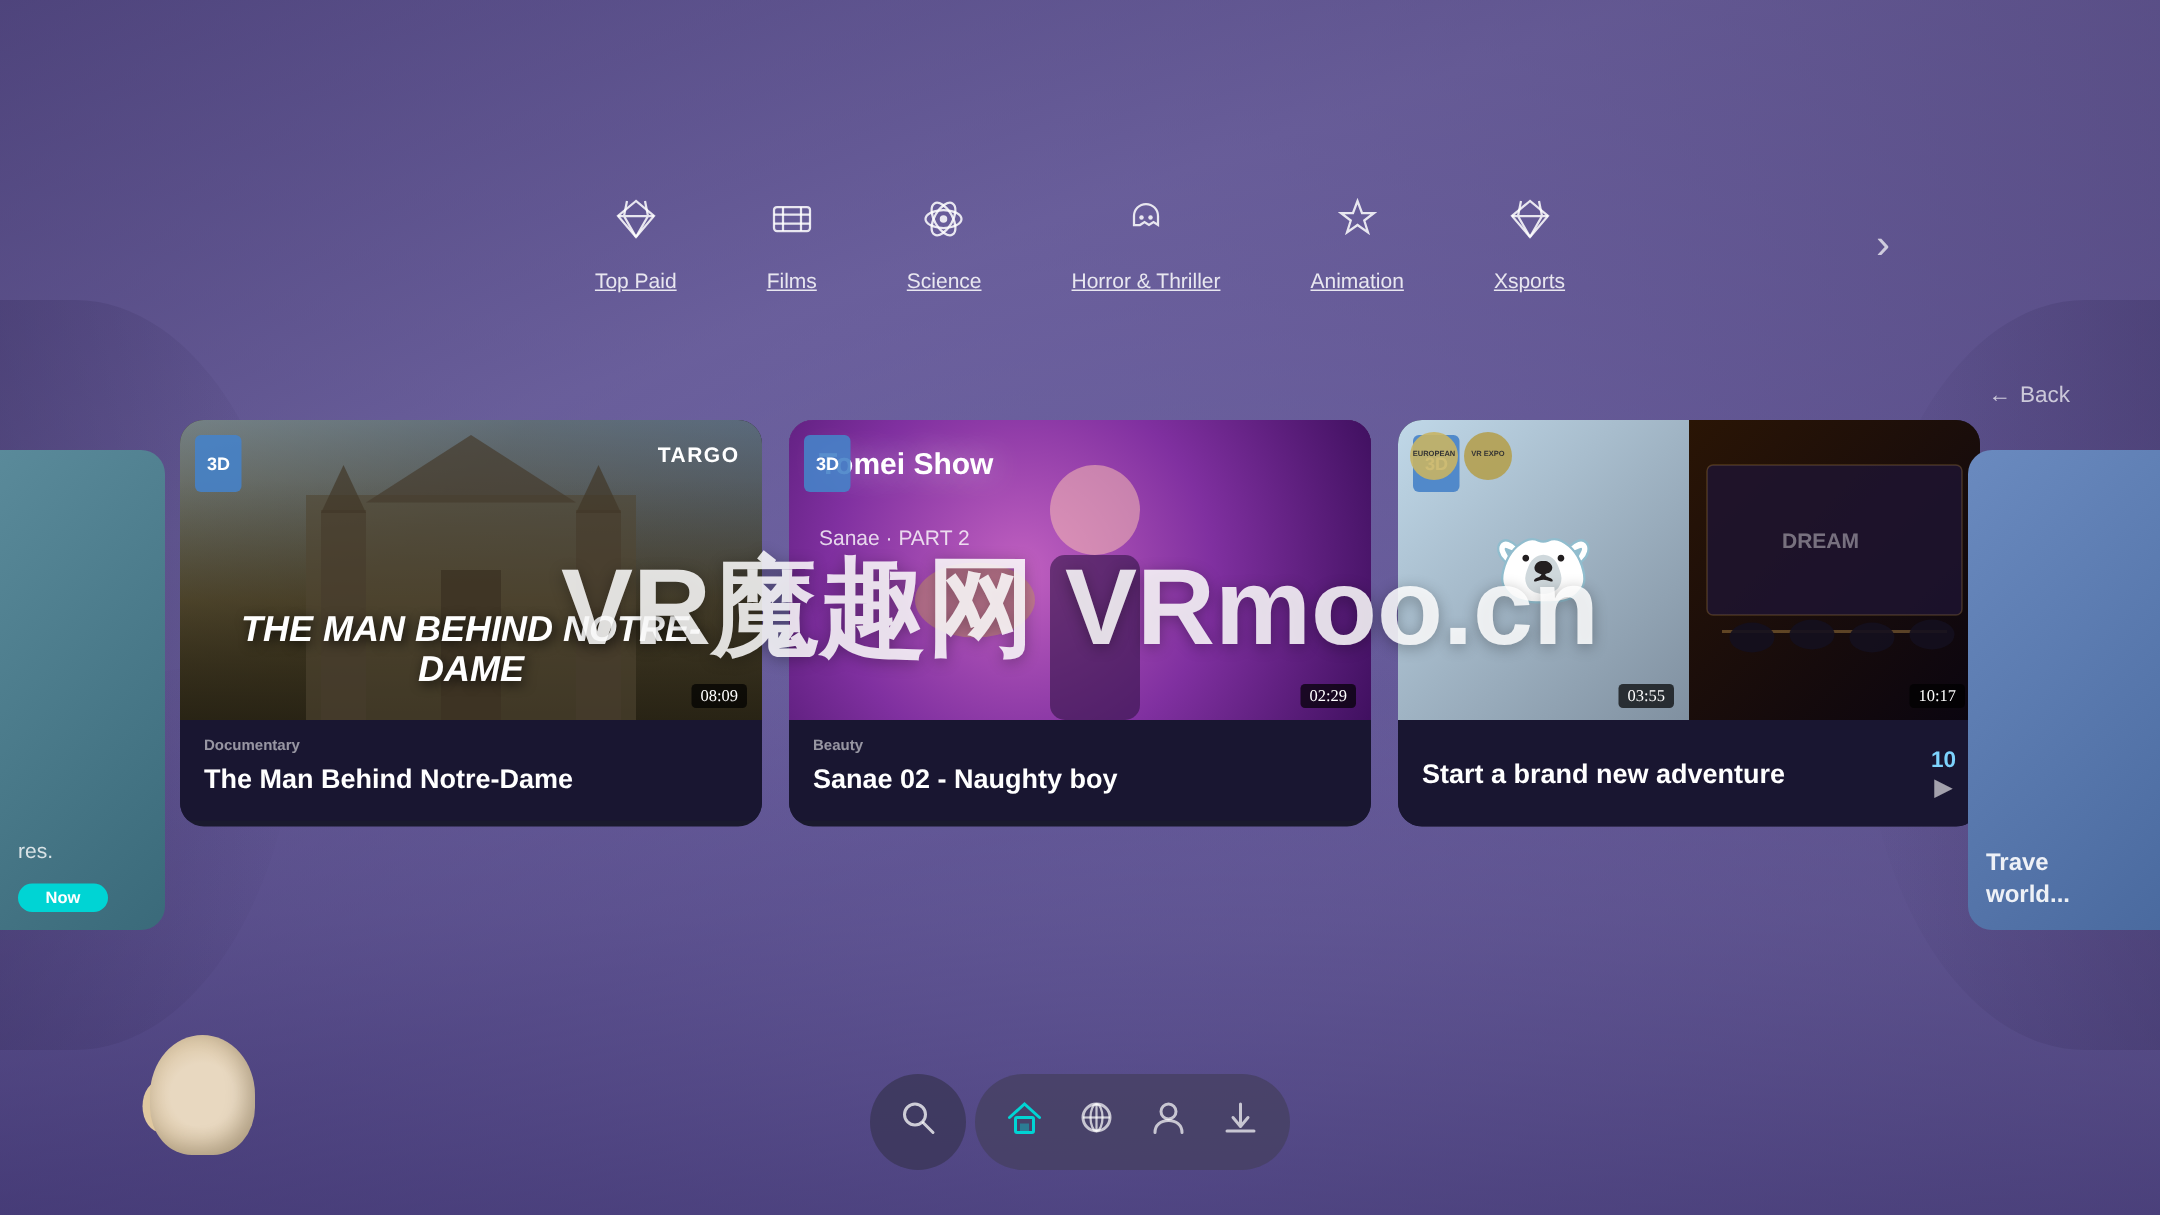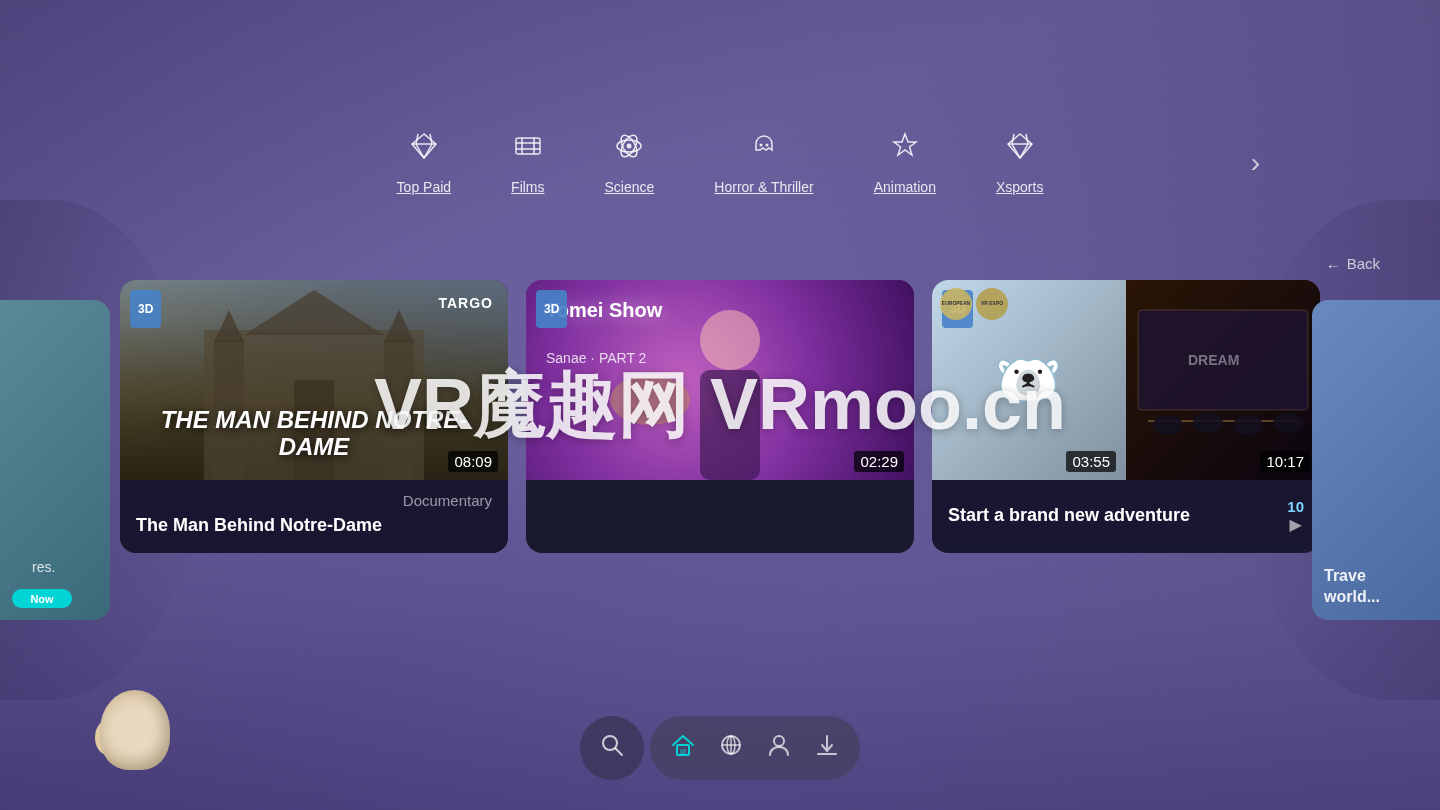--- a/index.html
+++ b/index.html
@@ -288,23 +288,24 @@
       z-index: 2;
     }
 
     
     .duration-badge {
       position: absolute;
       bottom: 8px;
       right: 10px;
       background: rgba(0,0,0,0.7);
       color: white;
-      font-size: 15px;
+      font-size: 11px;
       padding: 2px 6px;
       border-radius: 3px;
+      font-family: Liberation Serif, serif;
     }
 
     
     .awards-badge {
       position: absolute;
       top: 8px;
       left: 8px;
       display: flex;
       gap: 4px;
       z-index: 3;
@@ -329,25 +330,24 @@
       background: rgba(180,160,80,0.9);
     }
 
     
     .card-info {
       padding: 12px 16px 16px;
       background: rgba(25, 22, 50, 0.95);
     }
 
     .card-genre {
-      font-size: 15px;
+      font-size: 10px;
       color: rgba(255,255,255,0.55);
       margin-bottom: 6px;
-      font-weight: 400;
-      text-align: right;
+      font-weight: 700;
     }
 
     .card-title {
       font-size: 18px;
       font-weight: 700;
       color: white;
       line-height: 1.2;
     }
 
     .card-playlist {
@@ -554,21 +554,21 @@
 </div>
 
 <div class="back-button">
   <span>←</span>
   <span>Back</span>
 </div>
 
 <div class="cards-container">
 
   <div class="card-partial-left">
-    <div style="color:rgba(255,255,255,0.8);font-size:14px;margin-bottom:6px;margin-left:20px;">res.</div>
+    <div style="color:rgba(255,255,255,0.8);font-size:14px;margin-bottom:6px;">res.</div>
     <div class="partial-left-btn">Now</div>
   </div>
 
   <div class="main-cards">
 
     <div class="card">
       <div class="card-thumb card-thumb-1">
 
         <div style="position:absolute;bottom:0;left:0;right:0;height:160px;background:linear-gradient(to top, rgba(40,35,20,0.9), transparent);"></div>
         <div style="position:absolute;inset:0;background:linear-gradient(180deg, rgba(100,140,180,0.4) 0%, rgba(80,70,40,0.5) 60%, rgba(40,35,20,0.8) 100%);"></div>
@@ -600,20 +600,24 @@
         <svg width="100%" height="100%" viewBox="0 0 380 200" style="position:absolute;">
           <circle cx="200" cy="60" r="30" fill="rgba(255,200,180,0.5)"></circle>
           <rect x="170" y="90" width="60" height="110" rx="10" fill="rgba(50,20,70,0.6)"></rect>
           <ellipse cx="120" cy="120" rx="40" ry="25" fill="rgba(200,150,100,0.5)"></ellipse>
         </svg>
         <div class="tomei-text">Tomei Show</div>
         <div class="sanae-sub">Sanae · PART 2</div>
         <div class="badge-3d">3D</div>
         <div class="duration-badge">02:29</div>
       </div>
+      <div class="card-info">
+        <div class="card-genre">Beauty</div>
+        <div class="card-title">Sanae 02 - Naughty boy</div>
+      </div>
     </div>
 
     <div class="card">
       <div class="card-thumb" style="display:flex;height:200px;">
 
         <div style="width:50%;height:100%;background:linear-gradient(135deg,#c0d8e8 0%,#8090a0 100%);position:relative;display:flex;align-items:center;justify-content:center;">
           <div style="font-size:55px;">🐻‍❄️</div>
           <div class="badge-3d">3D</div>
 
           <div class="awards-badge" style="top:8px;left:8px;">

